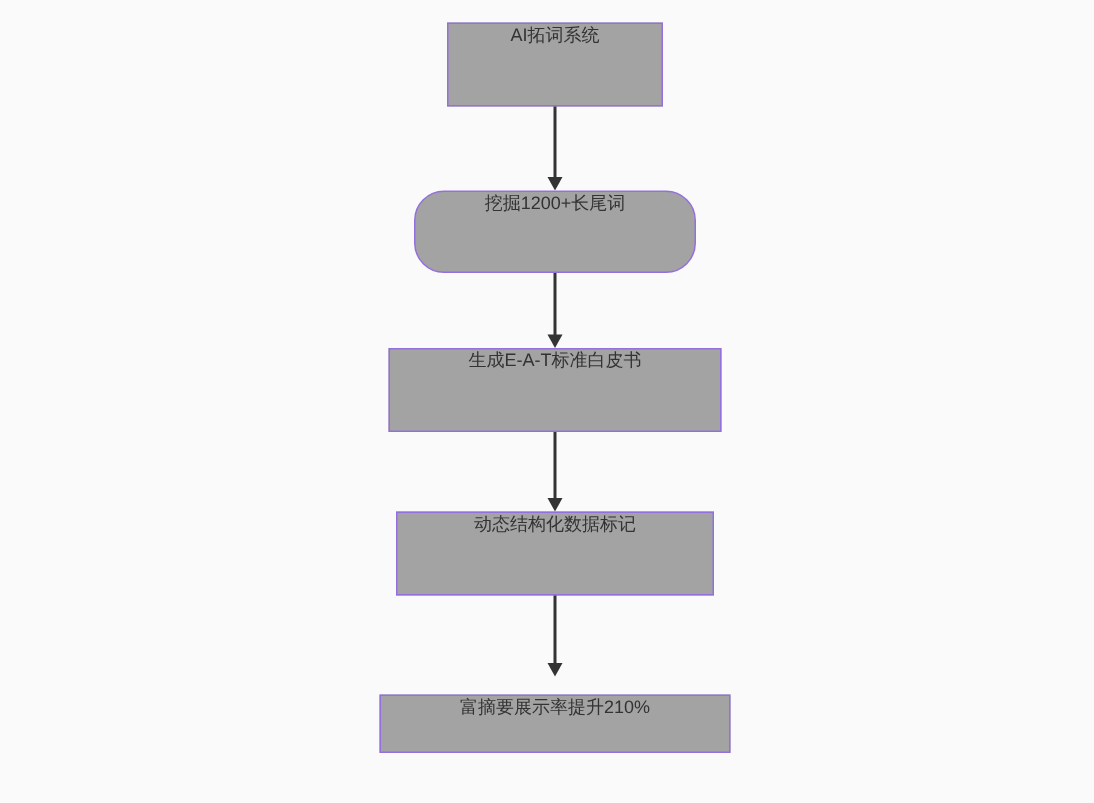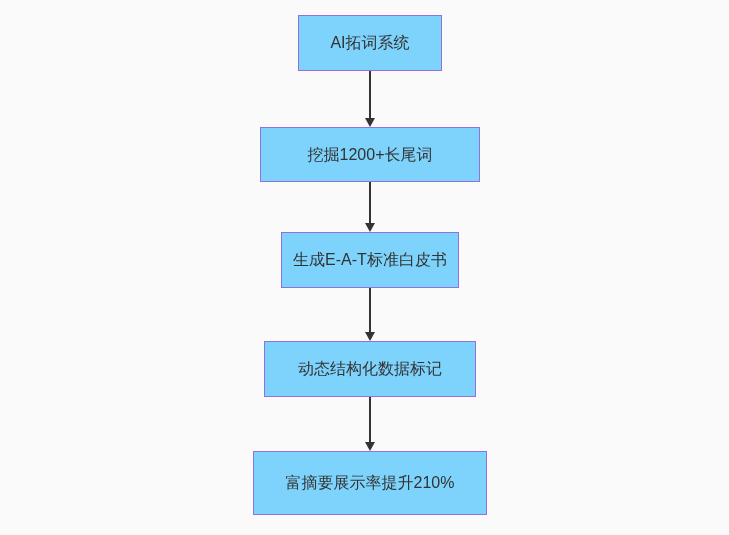--- a/index.html
+++ b/index.html
@@ -19,26 +19,26 @@
     position: absolute;
     top: 15px;
     left: 370px;
     transform: translateX(-50%);
     display: flex;
     flex-direction: column;
     align-items: center;
   }
   .node {
     display: flex;
-    align-items: center;
+    align-items: flex-start;
     justify-content: center;
-    background: #7dd3fc;
+    background: #a3a3a3;
     border: 1px solid #9370db;
     color: #333333;
-    font-size: 16px;
+    font-size: 12px;
     line-height: 1.2;
     text-align: center;
     white-space: nowrap;
   }
   .arrow {
     display: flex;
     flex-direction: column;
     align-items: center;
   }
   .arrow-line {
@@ -63,45 +63,45 @@
 
     <div class="node" style="width:144px; height:56px;">
       <span>AI拓词系统</span>
     </div>
 
     <div class="arrow" style="height:56px;">
       <div class="arrow-line"></div>
       <div class="arrow-head"></div>
     </div>
 
-    <div class="node" style="width:220px; height:55px;">
+    <div class="node" style="width:188px; height:55px;border-radius:20px;">
       <span>挖掘1200+长尾词</span>
     </div>
 
     <div class="arrow" style="height:50px;">
       <div class="arrow-line"></div>
       <div class="arrow-head"></div>
     </div>
 
-    <div class="node" style="width:178px; height:56px;">
+    <div class="node" style="width:222px; height:56px;">
       <span>生成E-A-T标准白皮书</span>
     </div>
 
     <div class="arrow" style="height:53px;">
       <div class="arrow-line"></div>
       <div class="arrow-head"></div>
     </div>
 
     <div class="node" style="width:212px; height:56px;">
       <span>动态结构化数据标记</span>
     </div>
 
     <div class="arrow" style="height:54px;">
       <div class="arrow-line"></div>
       <div class="arrow-head"></div>
     </div>
 
-    <div class="node" style="width:234px; height:64px;">
+    <div class="node" style="width:234px; height:39px;margin-top:12px;">
       <span>富摘要展示率提升210%</span>
     </div>
 
   </div>
 </div>
 
 </body></html>

